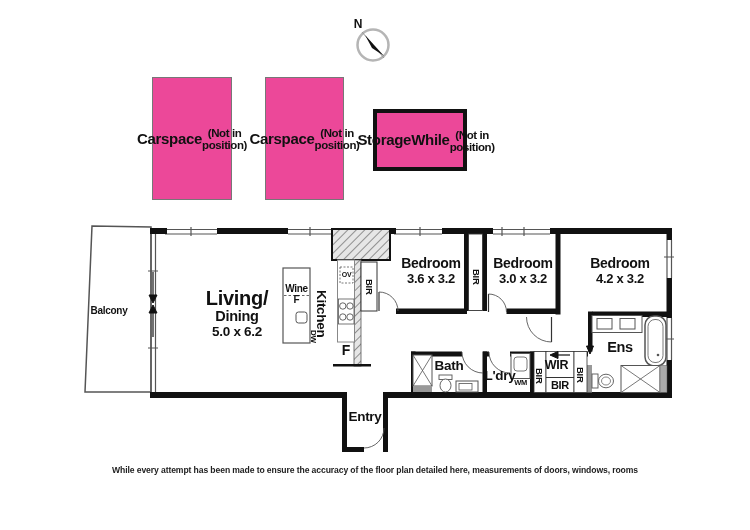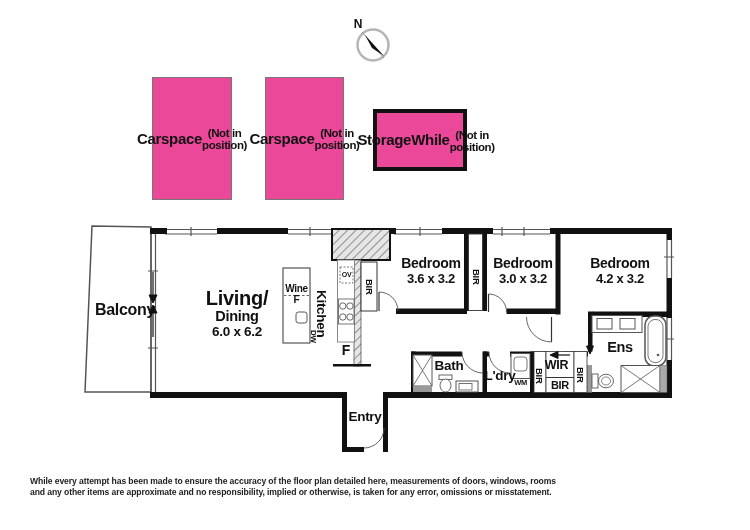--- a/index.html
+++ b/index.html
@@ -10,21 +10,21 @@
        text-align:center;font-weight:bold;color:#111;letter-spacing:-0.3px;line-height:1.1;}
   .vert{writing-mode:vertical-rl;}
   .box{position:absolute;display:flex;flex-direction:row;align-items:center;justify-content:center;
        text-align:center;font-weight:bold;background:#ec4899;}
   .box .t{font-size:15px;line-height:1.05;letter-spacing:-0.3px;}
   .box .n{font-size:11.5px;letter-spacing:-0.4px;margin-top:1px;}
   .thin-border{border:1.5px solid #777;}
   .thick-border{border:4px solid #111;}
   .room-name{font-size:14px;}
   .room-dims{font-size:13px;font-weight:bold;}
-  #disclaimer{position:absolute;left:30px;top:476px;width:690px;text-align:left;
+  #disclaimer{position:absolute;left:30px;top:465px;width:690px;text-align:center;
               font-size:8.6px;font-weight:bold;color:#222;line-height:10.8px;letter-spacing:-0.1px;}
   #disclaimer span{display:block;}
 </style>
 </head>
 <body>
 
 <div id="stage">
 
   <svg id="plan-svg" width="750" height="530" viewBox="0 0 750 530">
     <defs>
@@ -224,26 +224,26 @@
   <div class="box thin-border" style="left:265px;top:77px;width:77px;height:121px;">
     <span class="t">Carspace</span>
     <span class="n">(Not in position)</span>
   </div>
   <div class="box thick-border" style="left:373px;top:109px;width:74px;height:54px;padding-left:12px;">
     <span class="t">Storage</span>
     <span class="t">While</span>
     <span class="n">(Not in position)</span>
   </div>
 
-  <div class="lbl" style="left:96px;top:301px;width:58px;height:18px;font-size:16px;">Balcony</div>
+  <div class="lbl" style="left:80px;top:301px;width:58px;height:18px;font-size:10px;">Balcony</div>
 
   <div class="lbl" style="left:192px;top:285px;width:90px;height:56px;">
     <span class="room-name" style="font-size:20px;">Living/</span>
     <span class="room-name" style="font-size:14.5px;">Dining</span>
-    <span class="room-dims" style="font-size:13.5px;">6.0 x 6.2</span>
+    <span class="room-dims" style="font-size:13.5px;">5.0 x 6.2</span>
   </div>
 
   <div class="lbl vert" style="left:312px;top:283px;width:17px;height:62px;font-size:13.5px;">Kitchen</div>
 
   <div class="lbl vert" style="left:307px;top:327px;width:11px;height:18px;font-size:8px;">DW</div>
 
   <div class="lbl" style="left:283px;top:269px;width:27px;height:25px;margin-top:12px;">
     <span style="font-size:10px;">Wine</span>
     <span style="font-size:10px;">F</span>
   </div>
@@ -284,16 +284,15 @@
   <div class="lbl" style="left:546px;top:357px;width:21px;height:18px;font-size:12.5px;">WIR</div>
 
   <div class="lbl" style="left:546px;top:378px;width:28px;height:14px;font-size:11px;">BIR</div>
 
   <div class="lbl vert" style="left:573px;top:358px;width:14px;height:34px;font-size:9.5px;">BIR</div>
 
   <div class="lbl" style="left:343px;top:409px;width:44px;height:17px;font-size:13.5px;">Entry</div>
 
   <div id="disclaimer">
     <span>While every attempt has been made to ensure the accuracy of the floor plan detailed here, measurements of doors, windows, rooms</span>
-    <span>and any other items are approximate and no responsibility, implied or otherwise, is taken for any error, omissions or misstatement.</span>
   </div>
 
 </div>
 
 </body></html>

